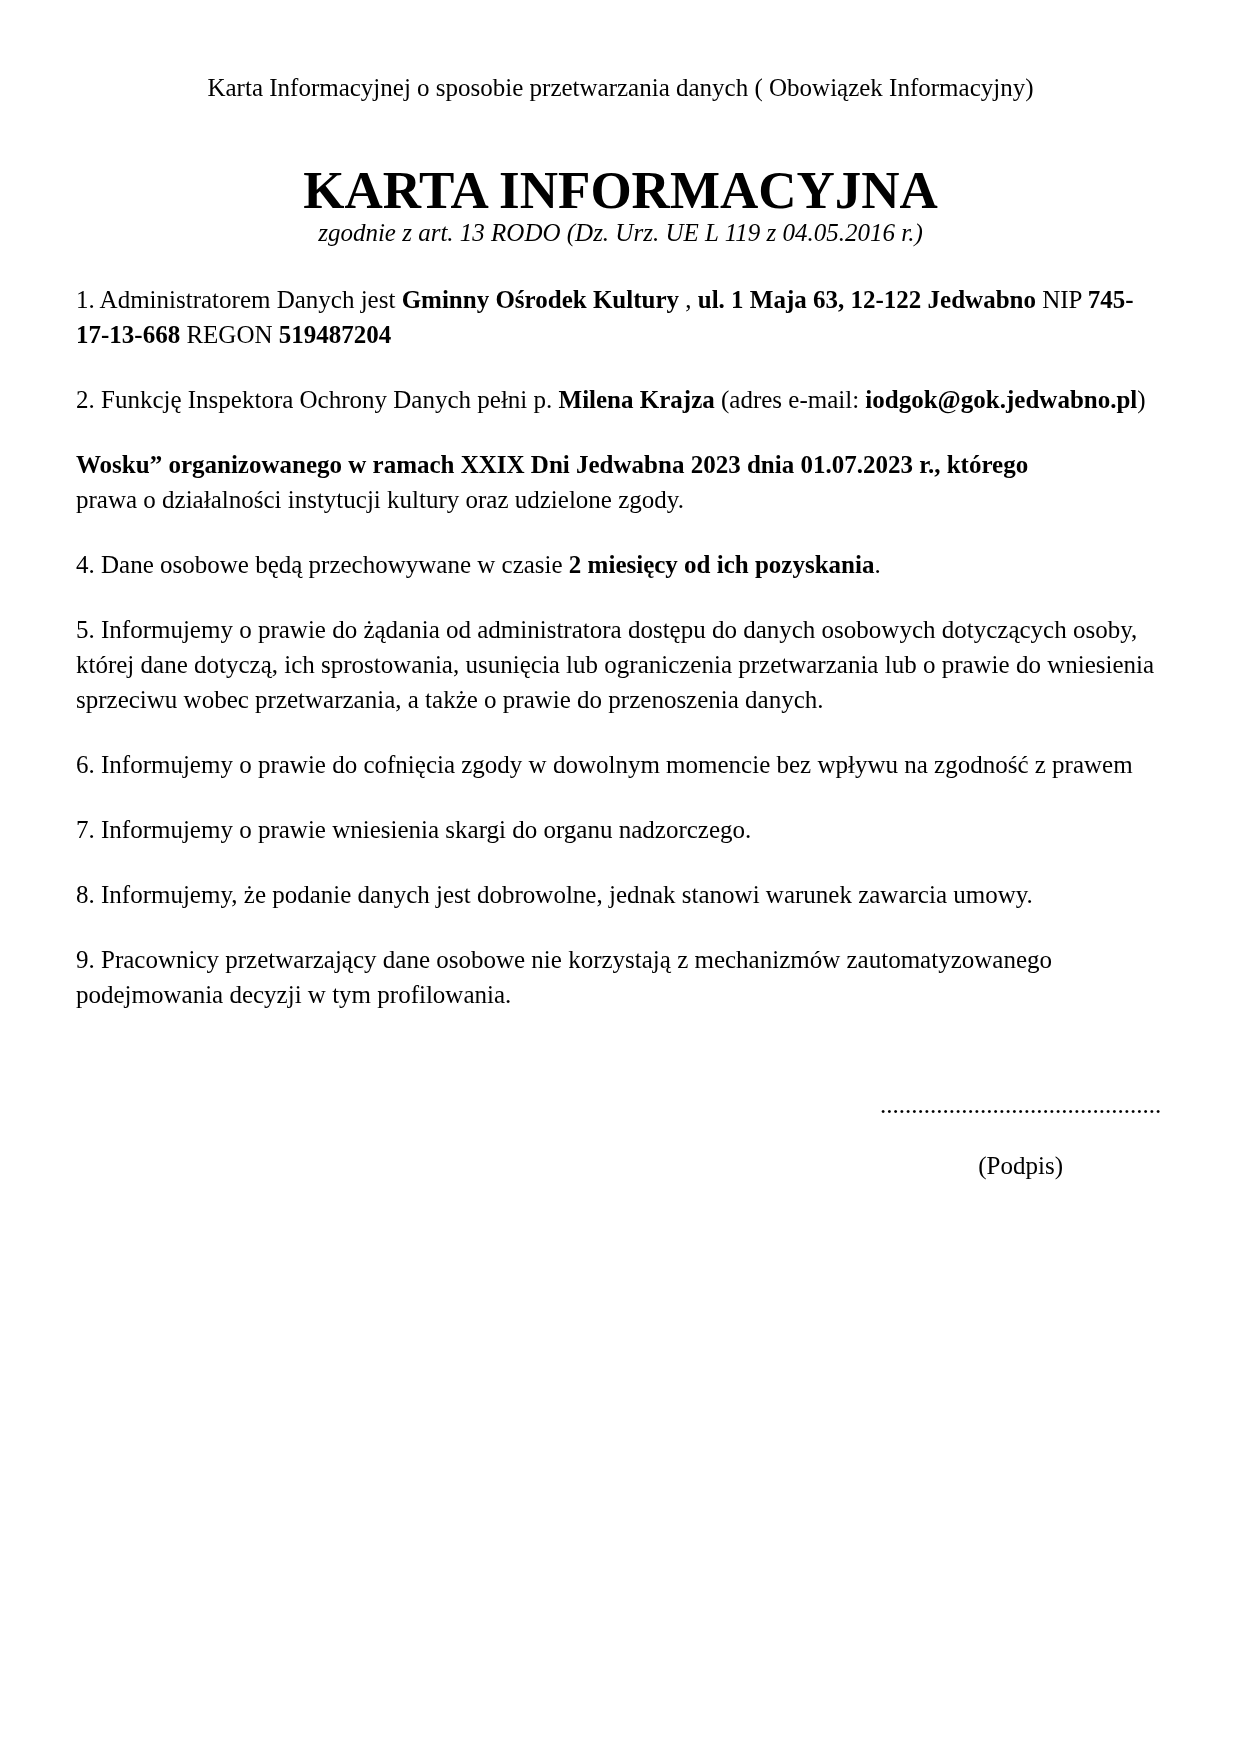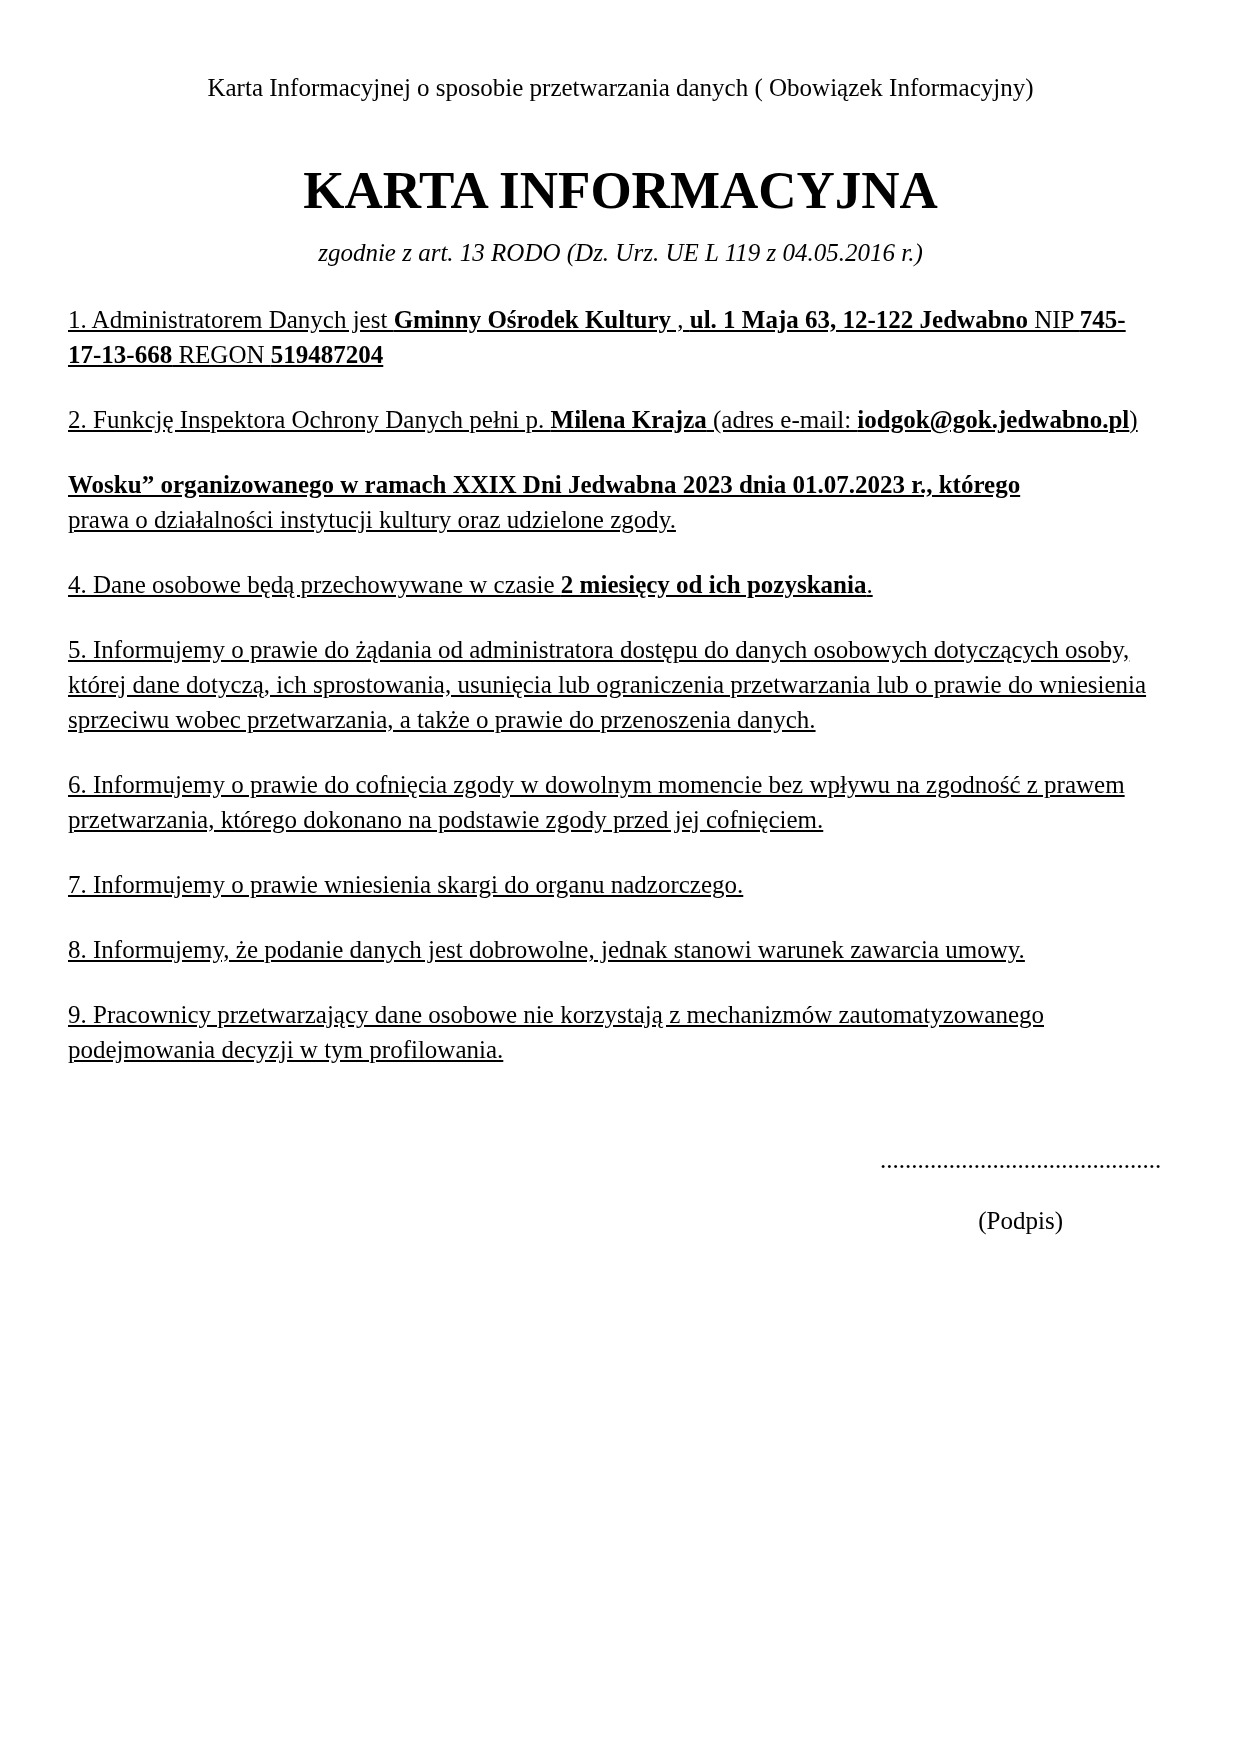--- a/index.html
+++ b/index.html
@@ -29,31 +29,29 @@
     font-size: 53px;
     line-height: 50px;
     font-weight: bold;
     margin: 60px 0 0 0;
   }
   .doc-subtitle {
     text-align: center;
     font-style: italic;
     font-size: 25px;
     line-height: 35px;
-    margin-top: 20px;
     white-space: pre;
   }
   .doc-body {
     margin-top: 32px;
     font-size: 25px;
     line-height: 35px;
   }
   .paragraph {
-    margin: 0 0 30px 0;
-    text-decoration: underline;
+    margin: 0 0 30px 8px;
   }
   .line {
     white-space: pre;
   }
   .run.bold {
     font-weight: bold;
   }
   .signature {
     display: inline-block;
     margin-left: 812px;
@@ -95,21 +93,20 @@
       <div class="paragraph">
         <div class="line"><span class="run">4. Dane osobowe będą przechowywane w czasie </span><span class="run bold">2 miesięcy od ich pozyskania</span><span class="run">.</span></div>
       </div>
       <div class="paragraph">
         <div class="line"><span class="run">5. Informujemy o prawie do żądania od administratora dostępu do danych osobowych dotyczących osoby,</span></div>
         <div class="line"><span class="run">której dane dotyczą, ich sprostowania, usunięcia lub ograniczenia przetwarzania lub o prawie do wniesienia</span></div>
         <div class="line"><span class="run">sprzeciwu wobec przetwarzania, a także o prawie do przenoszenia danych.</span></div>
       </div>
       <div class="paragraph">
         <div class="line"><span class="run">6. Informujemy o prawie do cofnięcia zgody w dowolnym momencie bez wpływu na zgodność z prawem</span></div>
-        <div class="line"><span class="run">przetwarzania, którego dokonano na podstawie zgody przed jej cofnięciem.</span></div>
       </div>
       <div class="paragraph">
         <div class="line"><span class="run">7. Informujemy o prawie wniesienia skargi do organu nadzorczego.</span></div>
       </div>
       <div class="paragraph">
         <div class="line"><span class="run">8. Informujemy, że podanie danych jest dobrowolne, jednak stanowi warunek zawarcia umowy.</span></div>
       </div>
       <div class="paragraph">
         <div class="line"><span class="run">9. Pracownicy przetwarzający dane osobowe nie korzystają z mechanizmów zautomatyzowanego</span></div>
         <div class="line"><span class="run">podejmowania decyzji w tym profilowania.</span></div>

